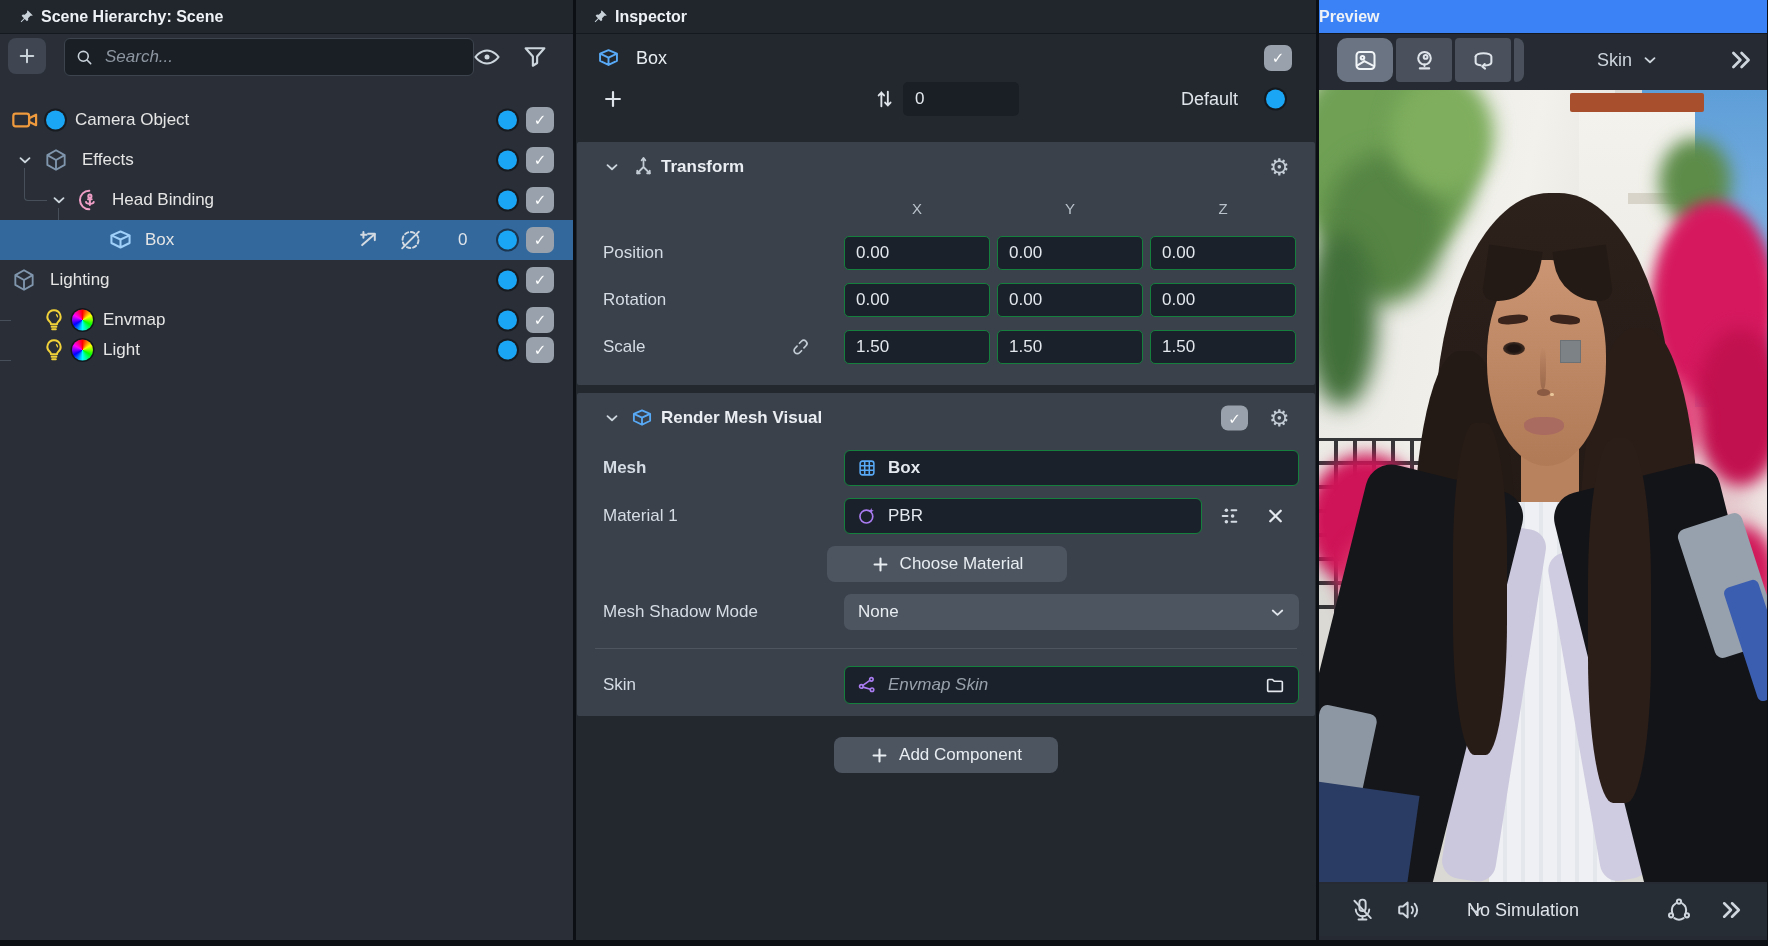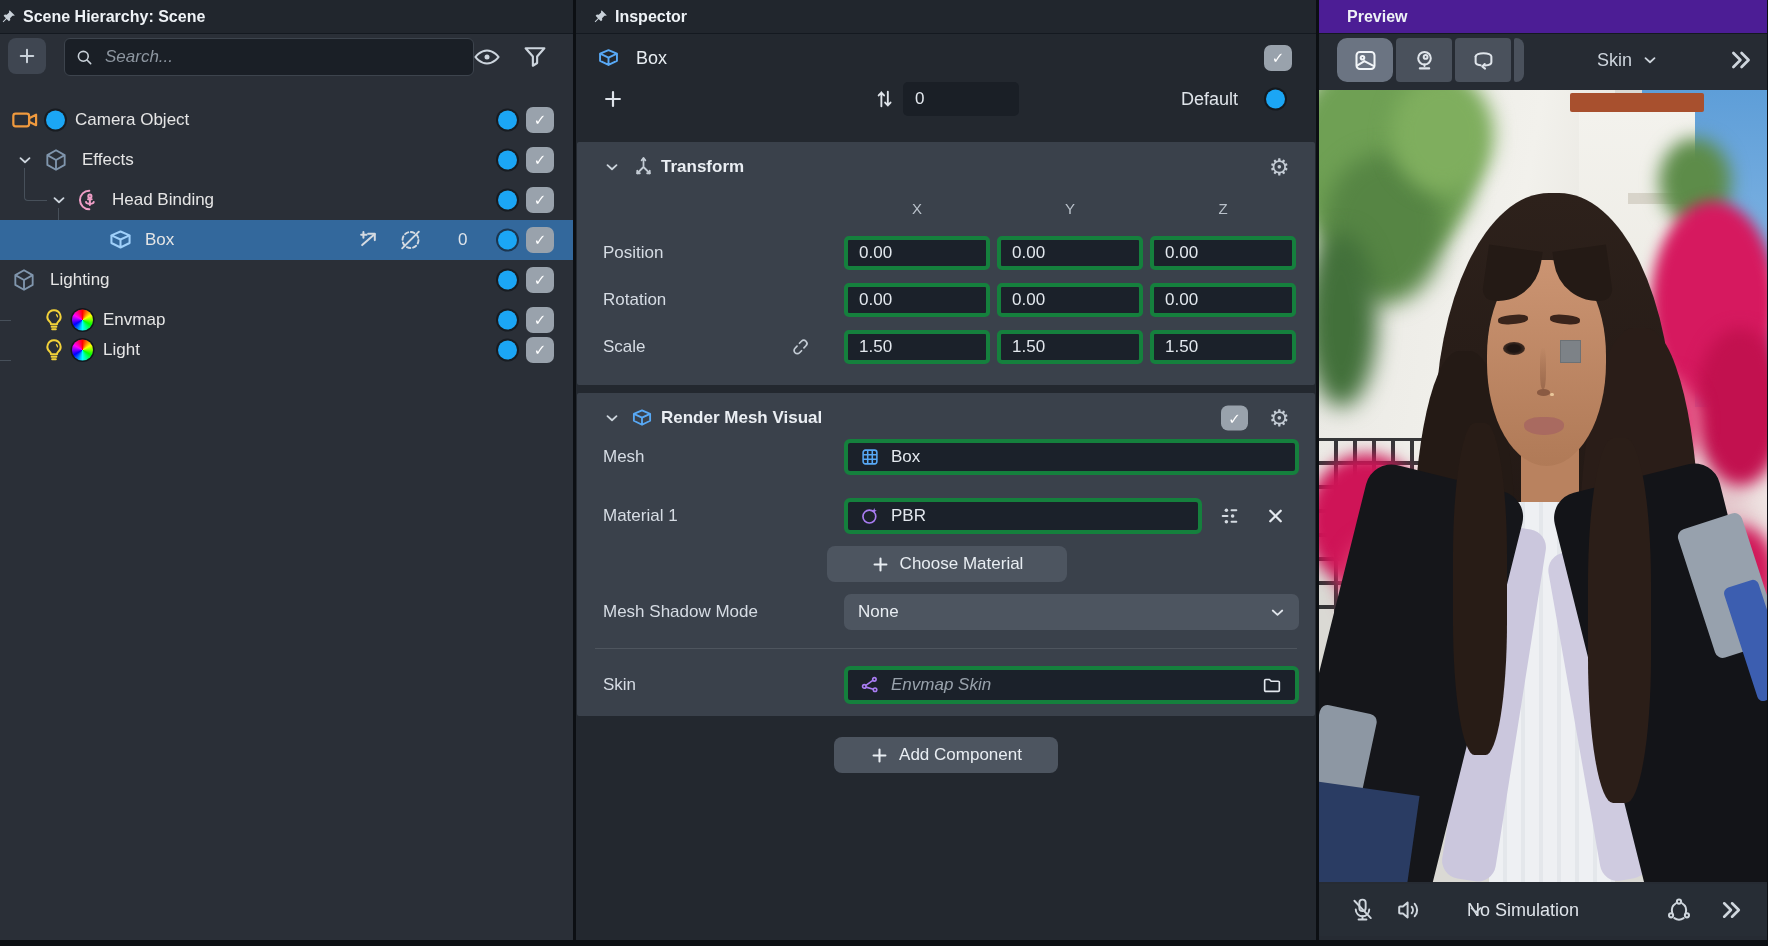--- a/index.html
+++ b/index.html
@@ -1,20 +1,20 @@
 <!DOCTYPE html>
 <html><head>
 <meta charset="utf-8">
 <style>
   html,body{margin:0;padding:0;background:#0c0f13;width:1768px;height:946px;overflow:hidden;
     font-family:"Liberation Sans","DejaVu Sans",sans-serif;-webkit-font-smoothing:antialiased;}
   .app{display:flex;gap:3px;width:1768px;height:940px;background:#0c0f13;}
   .panel{position:relative;height:940px;overflow:hidden;}
   .panel-head{position:absolute;top:0;left:0;right:0;height:33px;display:flex;align-items:center;
-    padding-left:0;background:#21262d;border-bottom:1px solid #141920;color:#eef2f6;
+    padding-left:18px;background:#21262d;border-bottom:1px solid #141920;color:#eef2f6;
     font-size:16px;font-weight:700;gap:6px;}
   .icon{display:inline-flex;align-items:center;justify-content:center;color:#c9d1d9;}
   .icon svg{display:block;}
   
   .hierarchy{width:573px;background:#2a2f37;}
   .hier-toolbar{position:absolute;top:38px;left:0;right:0;height:44px;display:flex;align-items:center;}
   .add-btn{position:absolute;left:8px;top:0;width:38px;height:36px;background:#3f4651;border:none;
     border-radius:8px;display:flex;align-items:center;justify-content:center;color:#e3e8ee;cursor:pointer;}
   .search{position:absolute;left:64px;top:0;width:388px;height:36px;background:#1a1f26;
     border:1px solid #3d444d;border-radius:6px;display:flex;align-items:center;padding:0 10px;gap:9px;}
@@ -41,35 +41,35 @@
   .obj-row{position:absolute;top:40px;left:0;right:0;height:36px;}
   .layer-row{position:absolute;top:80px;left:0;right:0;height:38px;}
   .obj-name{position:absolute;left:60px;top:50%;transform:translateY(-50%);color:#e8edf2;font-size:18px;}
   .sec{position:absolute;left:1px;right:1px;background:#3a414b;border-radius:2px;}
   .sec-head{position:absolute;top:8px;left:0;right:0;height:34px;}
   .sec-title{position:absolute;left:84px;top:50%;transform:translateY(-50%);color:#eaeef3;
     font-size:17px;font-weight:600;white-space:nowrap;}
   .gear{position:absolute;left:692px;top:50%;transform:translateY(-50%);font-size:23px;color:#c3cbd4;
     font-family:"DejaVu Sans",sans-serif;line-height:1;}
   .flabel{position:absolute;left:26px;top:50%;transform:translateY(-50%);color:#d6dce4;font-size:17px;white-space:nowrap;}
-  .field{position:absolute;height:34px;background:#1b212a;border:4px solid #15803d;border-radius:5px;
+  .field{position:absolute;height:34px;background:#1b212a;border:1px solid #15803d;border-radius:5px;
     color:#e3e8ee;font-size:17px;display:flex;align-items:center;padding:0 11px;box-sizing:border-box;gap:10px;}
   .axis-lab{position:absolute;top:0;width:146px;text-align:center;color:#b9c1ca;font-size:15px;}
   .btn-ghost{position:absolute;height:36px;background:#4d5560;border:none;border-radius:8px;color:#e8edf2;
     font-size:17px;display:flex;align-items:center;justify-content:center;gap:10px;cursor:pointer;
     font-family:inherit;}
   .select{position:absolute;height:36px;background:#4d5560;border-radius:7px;color:#e8edf2;font-size:17px;
     display:flex;align-items:center;padding:0 14px;box-sizing:border-box;}
   .divider{position:absolute;left:18px;right:18px;height:1px;background:#4e555e;}
   .placeholder{color:#99a2ac;font-style:italic;}
   .num-input{position:absolute;left:327px;top:2px;width:116px;height:34px;background:#1a1f26;border:none;
     border-radius:5px;color:#e3e8ee;font-size:17px;padding:0 12px;box-sizing:border-box;outline:none;}
   
   .preview{width:448px;background:#262b33;}
-  .preview .panel-head{background:#4c1d95;padding-left:28px;}
+  .preview .panel-head{background:#3b82f6;padding-left:0;}
   .seg{position:absolute;left:18px;top:38px;height:44px;display:flex;gap:3px;}
   .seg .sbtn{width:56px;height:44px;background:#4a515c;border:none;display:flex;align-items:center;
     justify-content:center;color:#dfe4ea;cursor:pointer;border-radius:4px;}
   .seg .sbtn.first{border-radius:10px 4px 4px 10px;}
   .seg .sbtn.active{background:#6b7482;border-radius:10px;}
   .seg-tail{width:10px;height:44px;background:#4a515c;border-radius:2px 8px 8px 2px;}
   .idle-wrap{position:absolute;left:278px;top:38px;height:44px;display:flex;align-items:center;gap:9px;
     color:#ced5dd;font-size:18px;cursor:pointer;}
   .expand-btn{position:absolute;right:12px;top:46px;color:#ced5dd;cursor:pointer;}
   .photo{position:absolute;left:0;top:90px;width:448px;height:792px;overflow:hidden;background:#dad9d4;}
@@ -357,21 +357,21 @@
           <svg width="26" height="26" viewBox="0 0 24 24" stroke="#58a9f6" stroke-width="1.7" fill="none" stroke-linejoin="round">
               <path d="M12 5l7.5 3.2L12 11.6 4.5 8.2z"></path>
               <path d="M4.5 8.2v6.3l7.5 3.7v-6.6M19.5 8.2v6.3L12 18.2"></path>
             </svg>
         </span>
         <span class="sec-title">Render Mesh Visual</span>
         <span class="cbx" style="left:644px;width:27px;height:25px;">✓</span>
         <span class="gear">⚙</span>
       </div>
 
-      <div style="position:absolute;left:0;right:0;top:46px;height:36px;">
+      <div style="position:absolute;left:0;right:0;top:57px;height:36px;font-weight:bold;">
         <span class="flabel">Mesh</span>
         <div class="field" style="left:267px;width:455px;height:36px;border-radius:6px;">
           <span class="icon">
             <svg width="22" height="22" viewBox="0 0 24 24" stroke="#58a9f6" stroke-width="1.7" fill="none">
                 <rect x="4.5" y="4.5" width="15" height="15" rx="2.5"></rect>
                 <path d="M9.5 4.5v15M14.5 4.5v15M4.5 9.5h15M4.5 14.5h15"></path>
               </svg>
           </span>
           <span>Box</span>
         </div>

